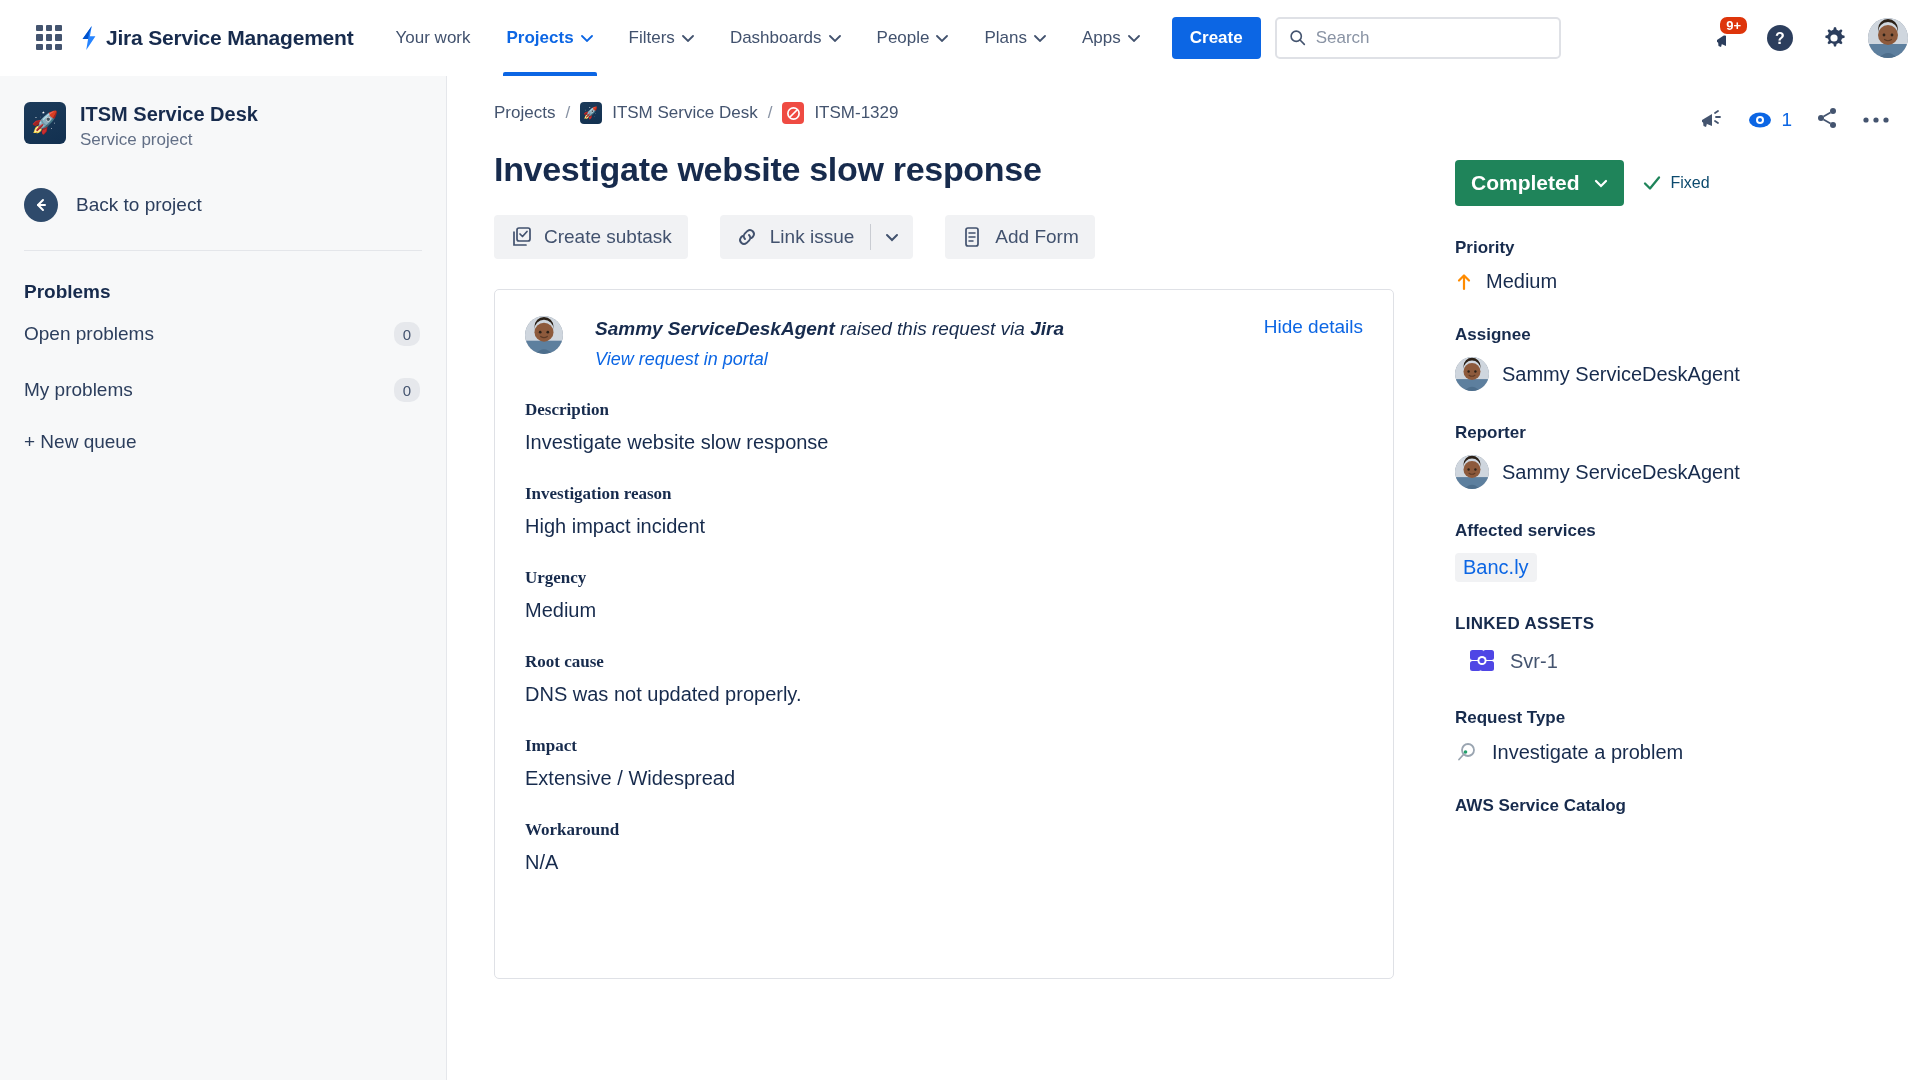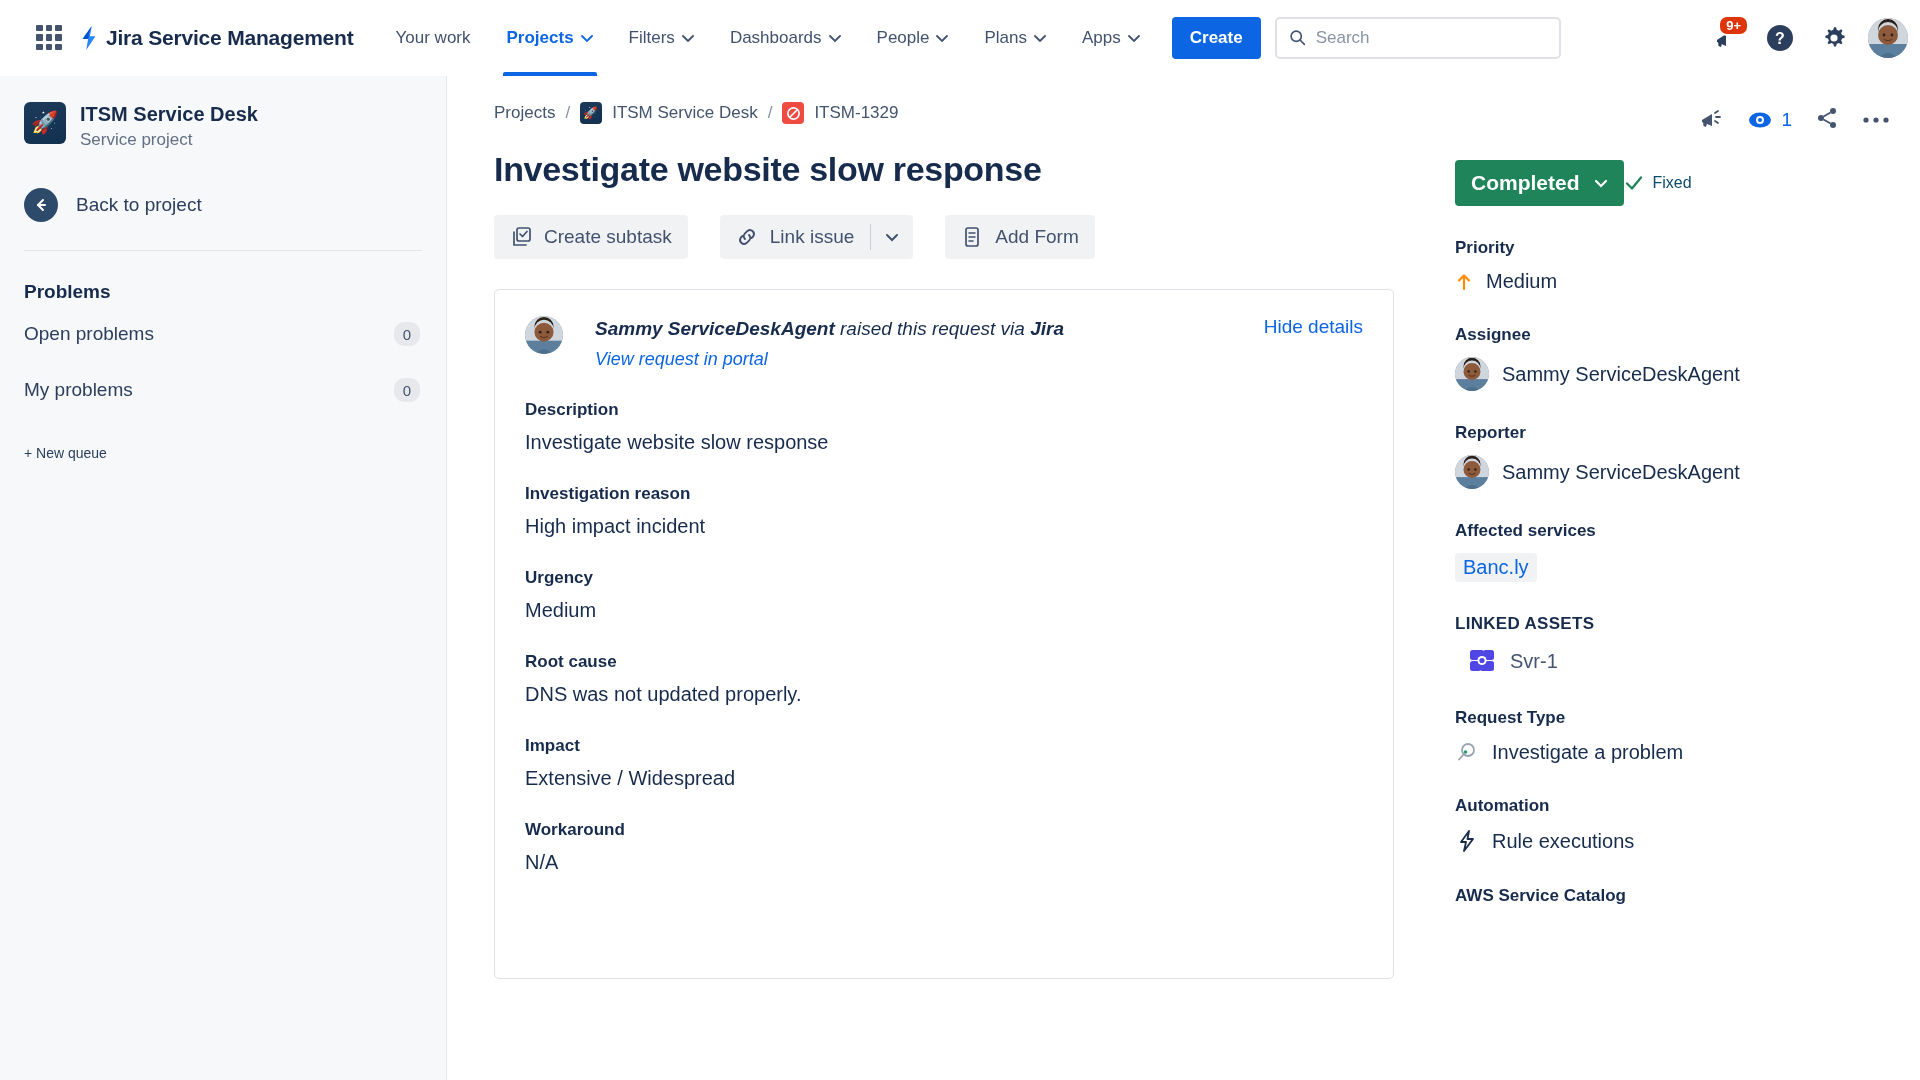--- a/index.html
+++ b/index.html
@@ -109,21 +109,21 @@
     display: flex; align-items: center; justify-content: space-between;
     padding: 0 26px 0 24px; height: 50px; margin-top: 6px; cursor: pointer;
   }
   .sb-item-label { font-size: 19px; color: #2c3e5d; }
   .sb-count {
     font-size: 15px; color: #44546f; background: #e6e8ec;
     border-radius: 10px; min-width: 26px; height: 24px;
     display: flex; align-items: center; justify-content: center; padding: 0 8px;
   }
   .sb-newqueue {
-    font-size: 14px; color: #2c3e5d; padding: 0 24px; margin-top: 30px; cursor: pointer;
+    font-size: 19px; color: #2c3e5d; padding: 0 24px; margin-top: 16px; cursor: pointer;
   }
 
   
   .main { position: absolute; top: 76px; left: 447px; width: 1020px; height: 1004px; padding: 26px 0 0 47px; }
   .breadcrumb { display: flex; align-items: center; gap: 10px; font-size: 17px; }
   .bc-link { color: #44546f; cursor: pointer; }
   .bc-sep { color: #8993a4; }
   .bc-proj-icon {
     width: 22px; height: 22px; border-radius: 4px; flex: none;
     background: linear-gradient(160deg,#1c3b5a 0%,#123050 100%);
@@ -155,29 +155,29 @@
     border: 1px solid #dfe1e6; border-radius: 5px; background: #fff;
     padding: 26px 30px 30px 30px; height: 690px; overflow: hidden;
   }
   .card-head { display: flex; align-items: flex-start; }
   .card-head-left { display: flex; gap: 32px; font-style: italic; }
   .raised-line { font-size: 19px; color: #172b4d; line-height: 1.35; }
   .raised-line b { font-weight: 700; }
   .portal-link { color: #0c66e4; font-size: 18px; margin-top: 7px; display: inline-block; cursor: pointer; }
   .hide-details { margin-left: auto; color: #0c66e4; font-size: 19px; cursor: pointer; white-space: nowrap; }
   .fld { margin-top: 30px; }
-  .fld-label { font-size: 17px; font-weight: 700; color: #172b4d; }
+  .fld-label { font-size: 17px; font-weight: 700; color: #172b4d; font-family: Liberation Serif, serif; }
   .fld-value { font-size: 20px; color: #172b4d; margin-top: 11px; }
 
   
   .rightpanel { position: absolute; top: 76px; left: 1445px; width: 475px; height: 1004px; padding: 26px 30px 0 10px; }
   .rp-icons { display: flex; align-items: center; justify-content: flex-end; gap: 22px; height: 36px; }
   .watch-group { display: flex; align-items: center; gap: 8px; cursor: pointer; }
   .watch-count { font-size: 19px; color: #0c66e4; font-weight: 500; }
-  .status-row { display: flex; align-items: center; margin-top: 22px; }
+  .status-row { display: flex; align-items: center; gap: 18px; margin-top: 22px; }
   .status-btn {
     background: #1f845a; color: #fff; border: none; border-radius: 4px;
     height: 46px; display: flex; align-items: center; gap: 14px; padding: 0 16px;
     font-size: 21px; font-weight: 700; cursor: pointer; font-family: inherit;
   }
   .resolution { display: flex; align-items: center; gap: 9px; }
   .res-text { font-size: 16px; color: #0c4a6e; }
   .rp-fld { margin-top: 32px; }
   .rp-label { font-size: 17px; font-weight: 700; color: #172b4d; }
   .rp-label.caps { letter-spacing: 0.3px; }
@@ -593,26 +593,17 @@
     <div class="rp-value">
       <svg width="24" height="24" viewBox="0 0 24 24">
         <circle cx="13" cy="10" r="6" stroke="#9aa5b1" stroke-width="1.8" fill="none"></circle>
         <line x1="8.5" y1="14.5" x2="4" y2="19.5" stroke="#9aa5b1" stroke-width="1.8" stroke-linecap="round"></line>
         <circle cx="10.5" cy="12" r="1.8" fill="#22a06b"></circle>
       </svg>
       <span>Investigate a problem</span>
     </div>
   </div>
 
-  <div class="rp-fld">
-    <div class="rp-label">Automation</div>
-    <div class="rp-value">
-      <svg width="24" height="26" viewBox="0 0 24 26">
-        <path d="M14 3 L6 14 L11 14 L9 23 L18 11 L12.5 11 Z" stroke="#172b4d" stroke-width="1.8" fill="none" stroke-linejoin="round"></path>
-      </svg>
-      <span>Rule executions</span>
-    </div>
-  </div>
 
   <div class="rp-fld">
     <div class="rp-label">AWS Service Catalog</div>
   </div>
 </div>
 
 </body></html>

